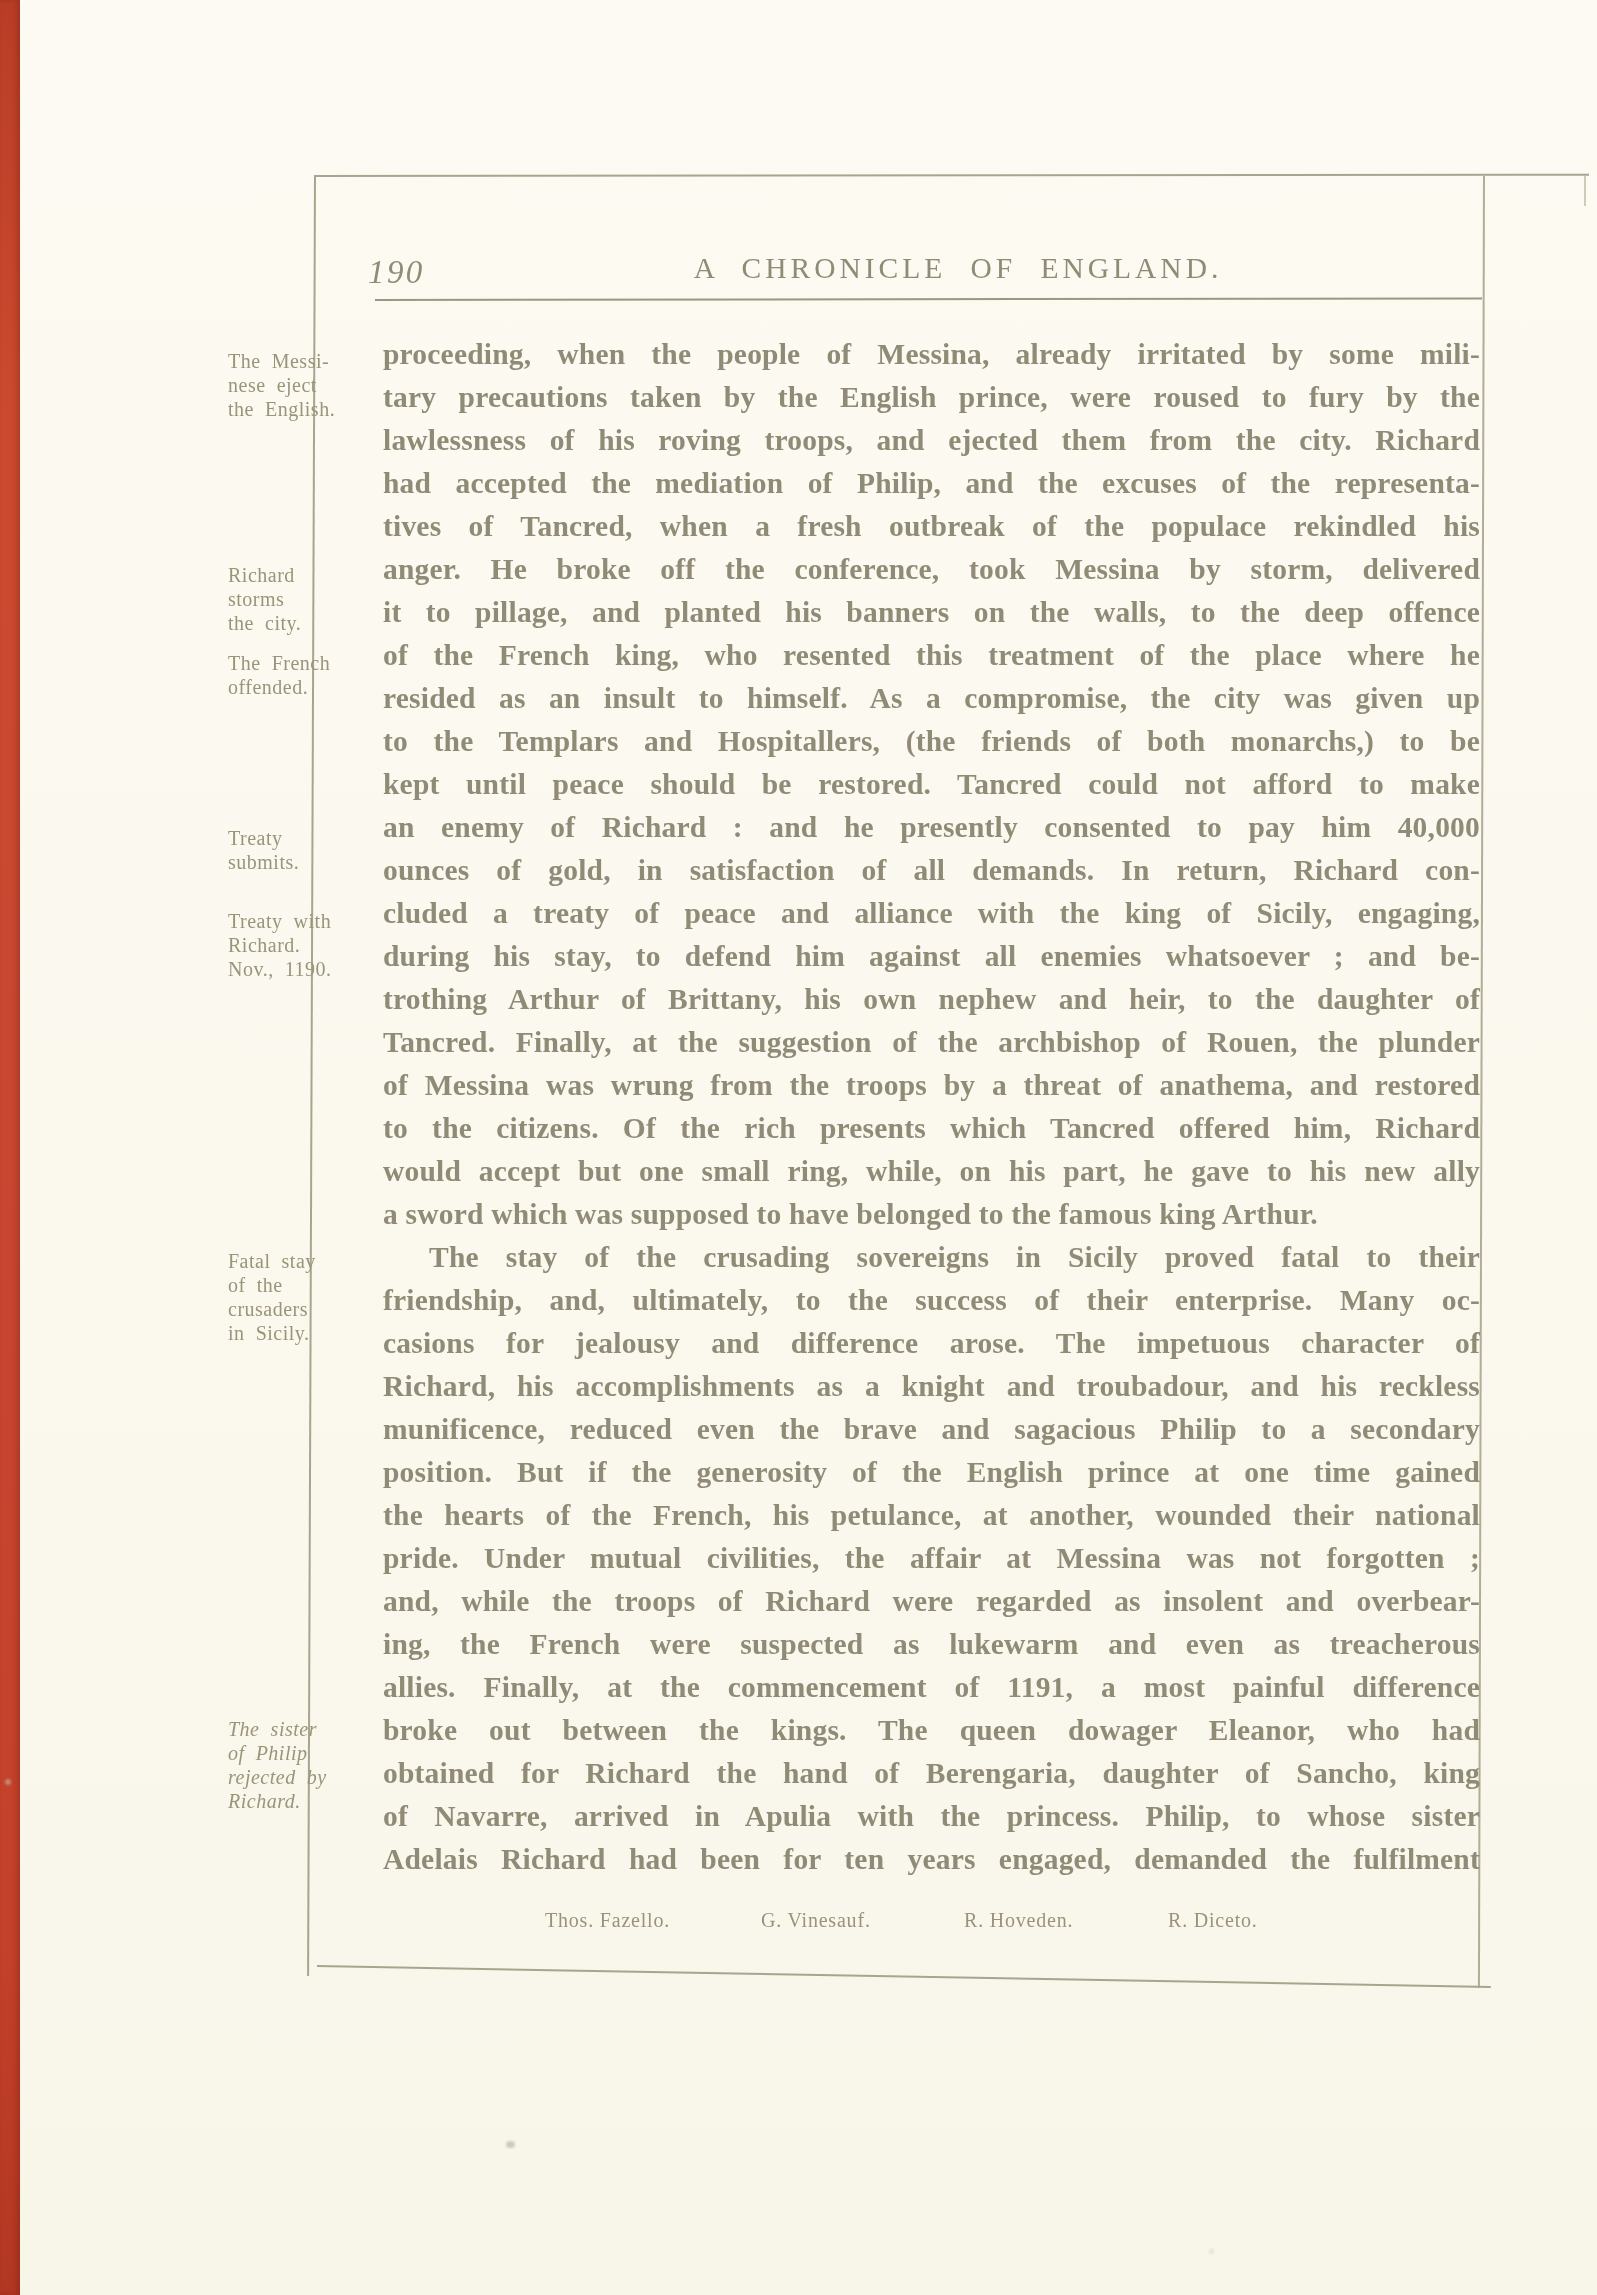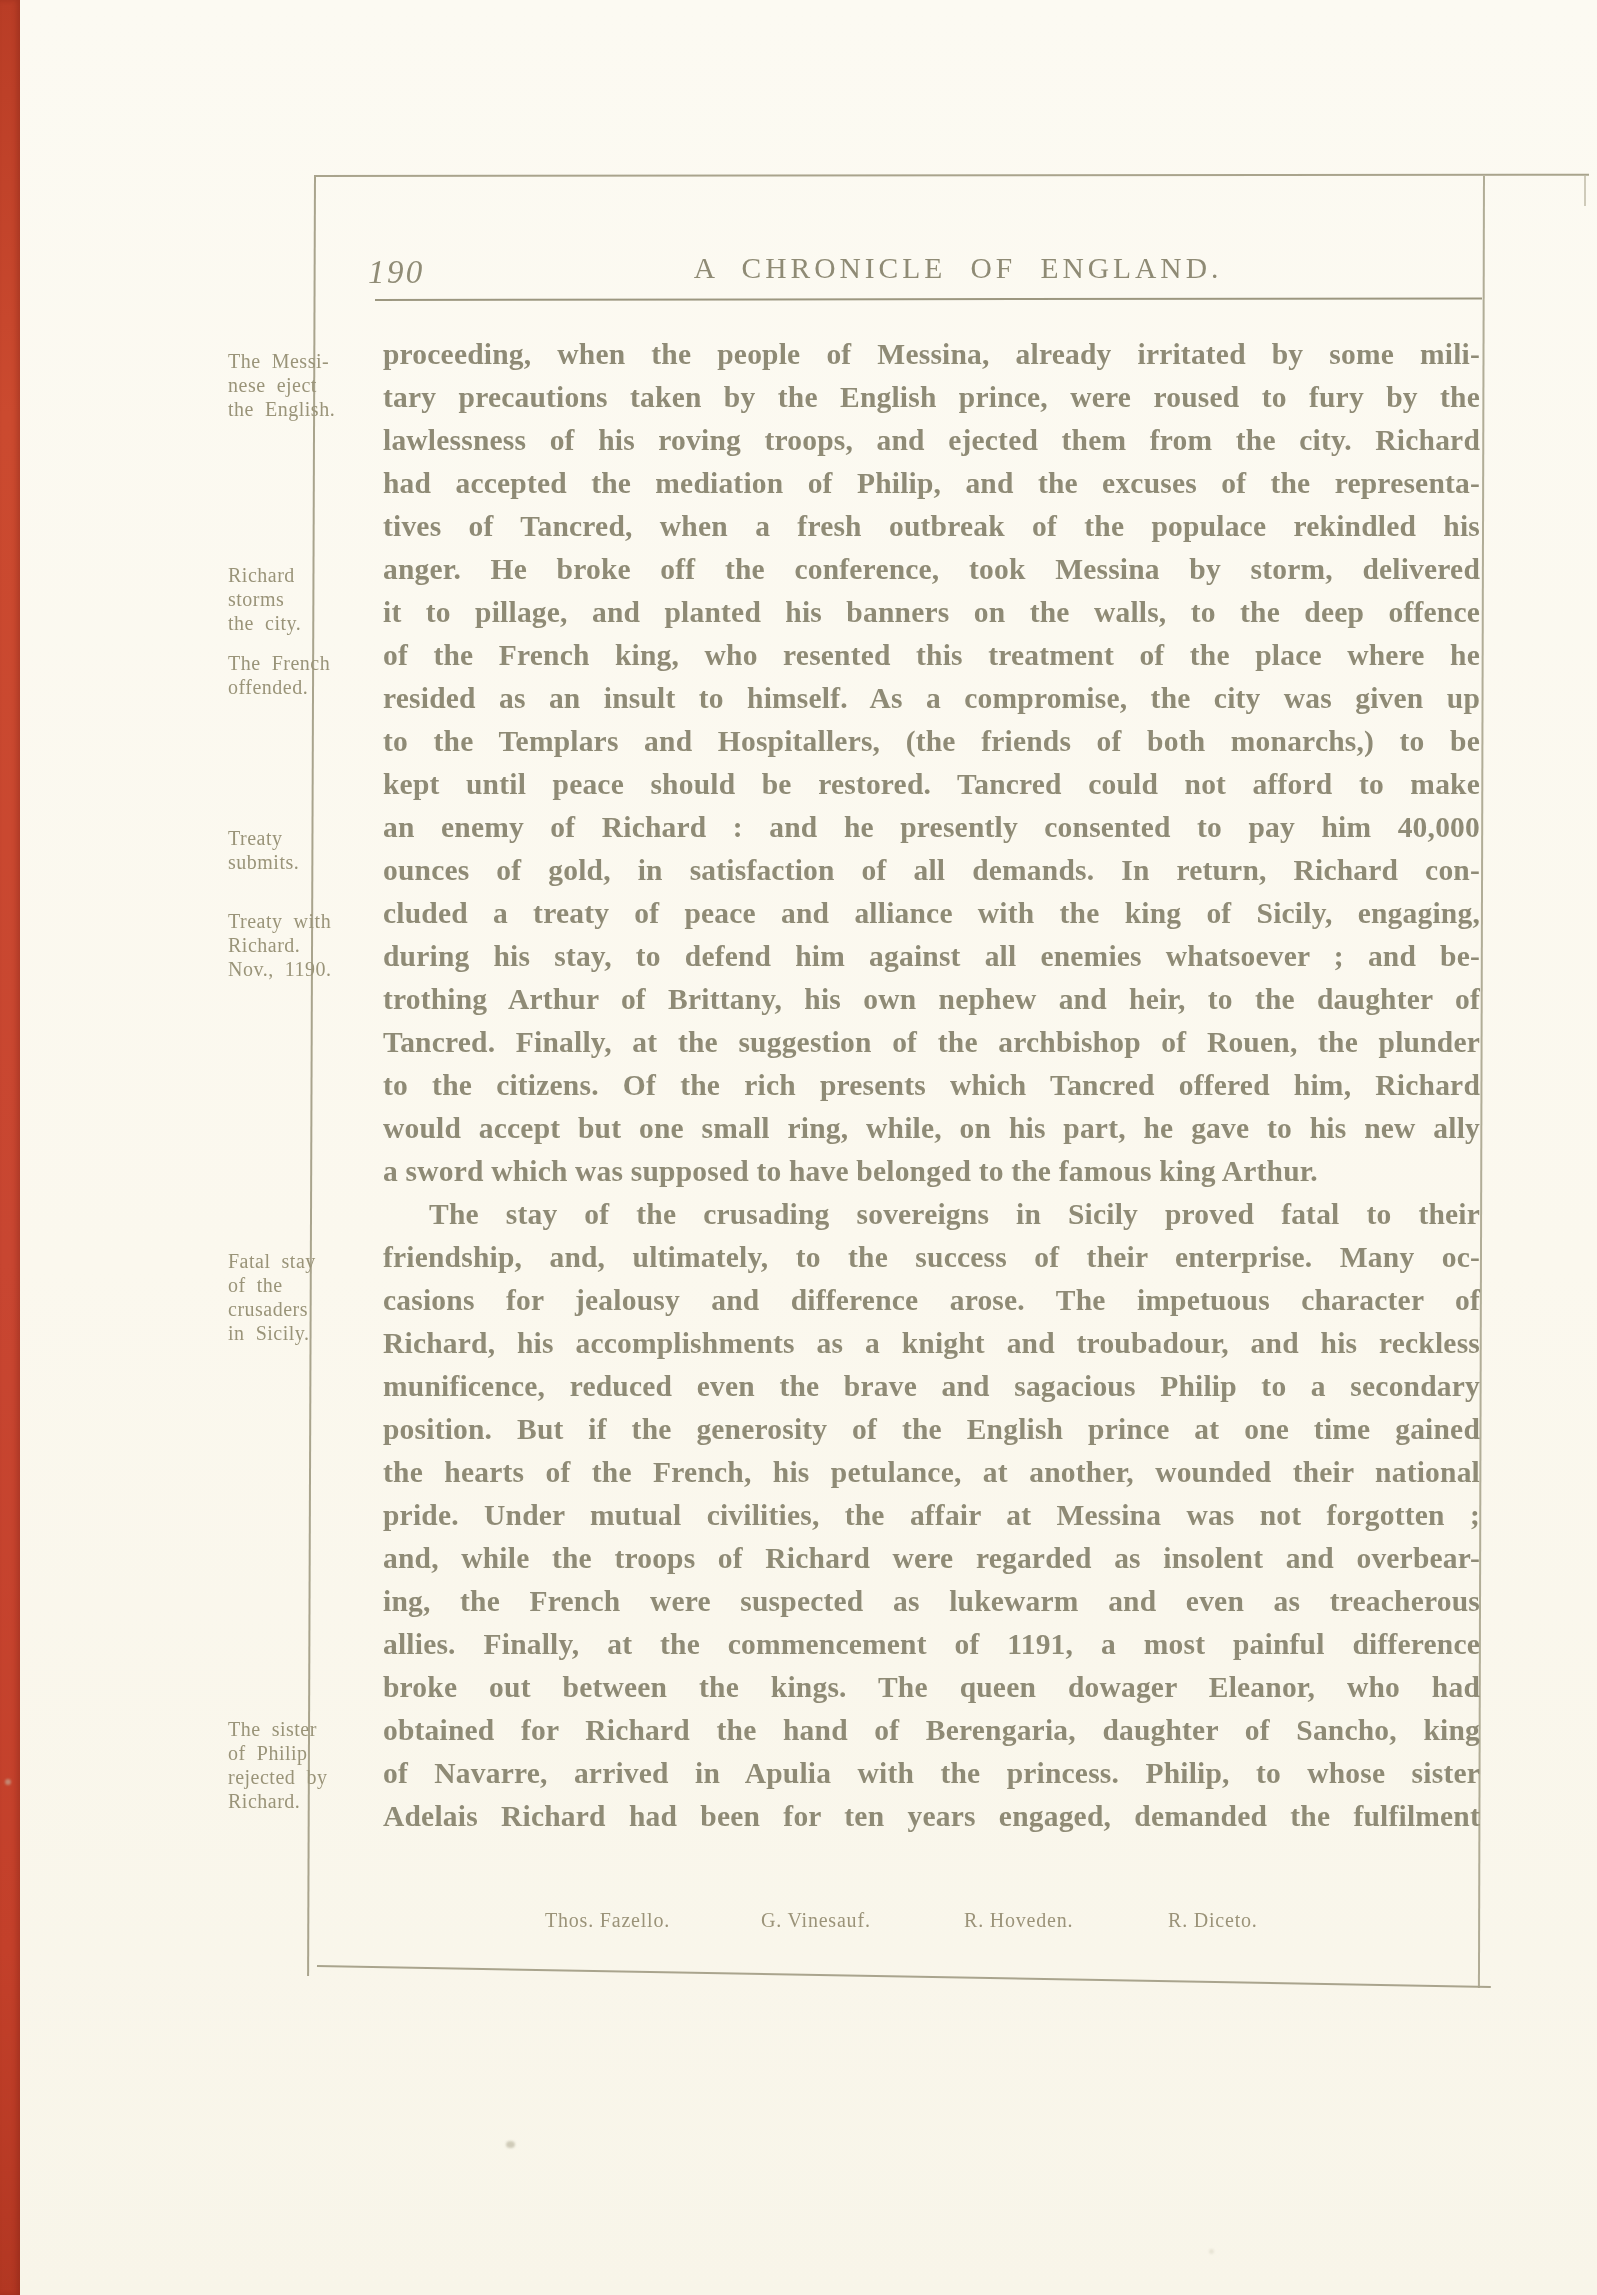--- a/index.html
+++ b/index.html
@@ -106,21 +106,21 @@
         <div class="">Treaty with</div>
         <div class="">Richard.</div>
         <div class="">Nov., 1190.</div>
       </div>
       <div class="margin-note" style="top: 1249px;">
         <div class="">Fatal stay</div>
         <div class="">of the</div>
         <div class="">crusaders</div>
         <div class="">in Sicily.</div>
       </div>
-      <div class="margin-note" style="top: 1717px;">
+      <div class="margin-note" style="top: 1717px; font-style: italic;">
         <div class="">The sister</div>
         <div class="">of Philip</div>
         <div class="">rejected by</div>
         <div class="">Richard.</div>
       </div>
     </div>
 
   <div class="body-text">
       <div class="body-line">proceeding, when the people of Messina, already irritated by some mili-</div>
       <div class="body-line">tary precautions taken by the English prince, were roused to fury by the</div>
@@ -132,20 +132,21 @@
       <div class="body-line">of the French king, who resented this treatment of the place where he</div>
       <div class="body-line">resided as an insult to himself.  As a compromise, the city was given up</div>
       <div class="body-line">to the Templars and Hospitallers, (the friends of both monarchs,) to be</div>
       <div class="body-line">kept until peace should be restored.  Tancred could not afford to make</div>
       <div class="body-line">an enemy of Richard : and he presently consented to pay him 40,000</div>
       <div class="body-line">ounces of gold, in satisfaction of all demands.  In return, Richard con-</div>
       <div class="body-line">cluded a treaty of peace and alliance with the king of Sicily, engaging,</div>
       <div class="body-line">during his stay, to defend him against all enemies whatsoever ; and be-</div>
       <div class="body-line">trothing Arthur of Brittany, his own nephew and heir, to the daughter of</div>
       <div class="body-line">Tancred.  Finally, at the suggestion of the archbishop of Rouen, the plunder</div>
+      <div class="body-line">of Messina was wrung from the troops by a threat of anathema, and restored</div>
       <div class="body-line">to the citizens.  Of the rich presents which Tancred offered him, Richard</div>
       <div class="body-line">would accept but one small ring, while, on his part, he gave to his new ally</div>
       <div class="body-line flush">a sword which was supposed to have belonged to the famous king Arthur.</div>
       <div class="body-line indent">The stay of the crusading sovereigns in Sicily proved fatal to their</div>
       <div class="body-line">friendship, and, ultimately, to the success of their enterprise.  Many oc-</div>
       <div class="body-line">casions for jealousy and difference arose.  The impetuous character of</div>
       <div class="body-line">Richard, his accomplishments as a knight and troubadour, and his reckless</div>
       <div class="body-line">munificence, reduced even the brave and sagacious Philip to a secondary</div>
       <div class="body-line">position.  But if the generosity of the English prince at one time gained</div>
       <div class="body-line">the hearts of the French, his petulance, at another, wounded their national</div>

